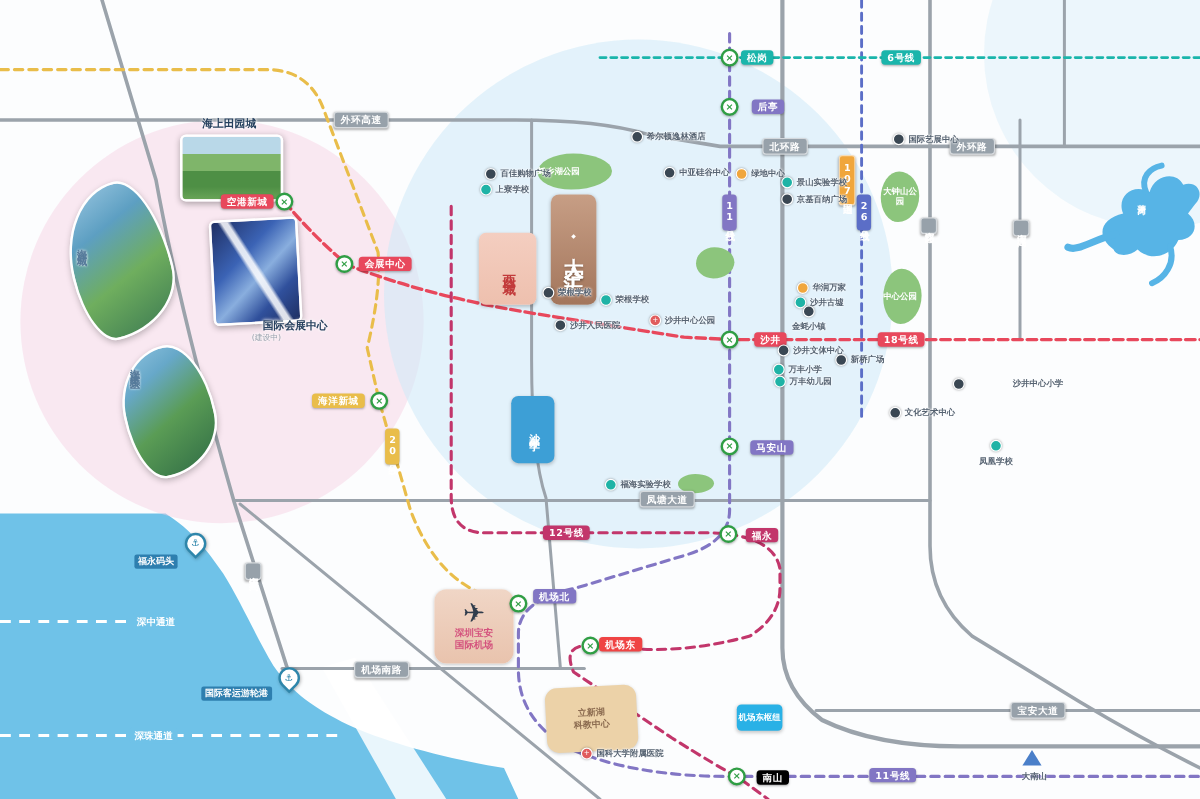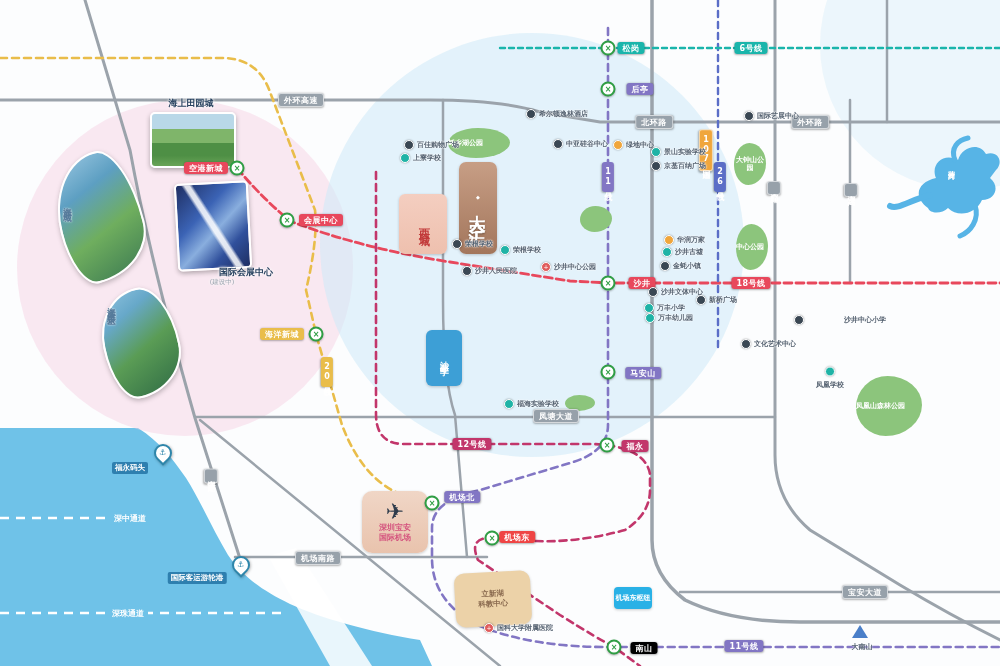--- a/index.html
+++ b/index.html
@@ -119,23 +119,20 @@
   <div class="park" style="left: 448px; top: 128px; width: 62px; height: 30px;">
         <span class="tx">蚝乡湖公园</span>
       </div>
       <div class="park" style="left: 580px; top: 206px; width: 32px; height: 26px;"></div>
       <div class="park" style="left: 734px; top: 143px; width: 32px; height: 42px;">
         <span class="tx">大钟山公园</span>
       </div>
       <div class="park" style="left: 736px; top: 224px; width: 32px; height: 46px;">
         <span class="tx">中心公园</span>
       </div>
-      <div class="park" style="left: 856px; top: 376px; width: 66px; height: 60px;">
-        <span class="tx">凤凰山森林公园</span>
-      </div>
       <div class="park" style="left: 565px; top: 395px; width: 30px; height: 16px;"></div>
       <div class="block b-xihui" style="left: 399px; top: 194px; width: 48px; height: 60px;">
         <span class="tx">西荟城</span>
       </div>
       <div class="block b-school" style="left: 426px; top: 330px; width: 36px; height: 56px;">
         <span class="tx">沙井中学</span>
       </div>
       <div class="block b-airport" style="left: 362px; top: 491px; width: 66px; height: 62px;">
         <span class="plane">✈</span>
         <span class="tx">深圳宝安</span>
@@ -245,21 +242,21 @@
         <span class="tx">沙井中心公园</span>
       </div>
       <div class="poi" style="left: 668px; top: 240px;">
         <span class="ic" style="background: rgb(240, 166, 60);"></span>
         <span class="tx">华润万家</span>
       </div>
       <div class="poi" style="left: 666px; top: 252px;">
         <span class="ic" style="background: rgb(31, 179, 166);"></span>
         <span class="tx">沙井古墟</span>
       </div>
-      <div class="poi" style="left: 664px; top: 266px;">
+      <div class="poi" style="left: 664px; top: 266px; flex-direction: column;">
         <span class="ic" style="background: rgb(58, 71, 83);"></span>
         <span class="tx">金蚝小镇</span>
       </div>
       <div class="poi" style="left: 652px; top: 292px;">
         <span class="ic" style="background: rgb(58, 71, 83);"></span>
         <span class="tx">沙井文体中心</span>
       </div>
       <div class="poi" style="left: 648px; top: 308px;">
         <span class="ic" style="background: rgb(31, 179, 166);"></span>
         <span class="tx">万丰小学</span>

